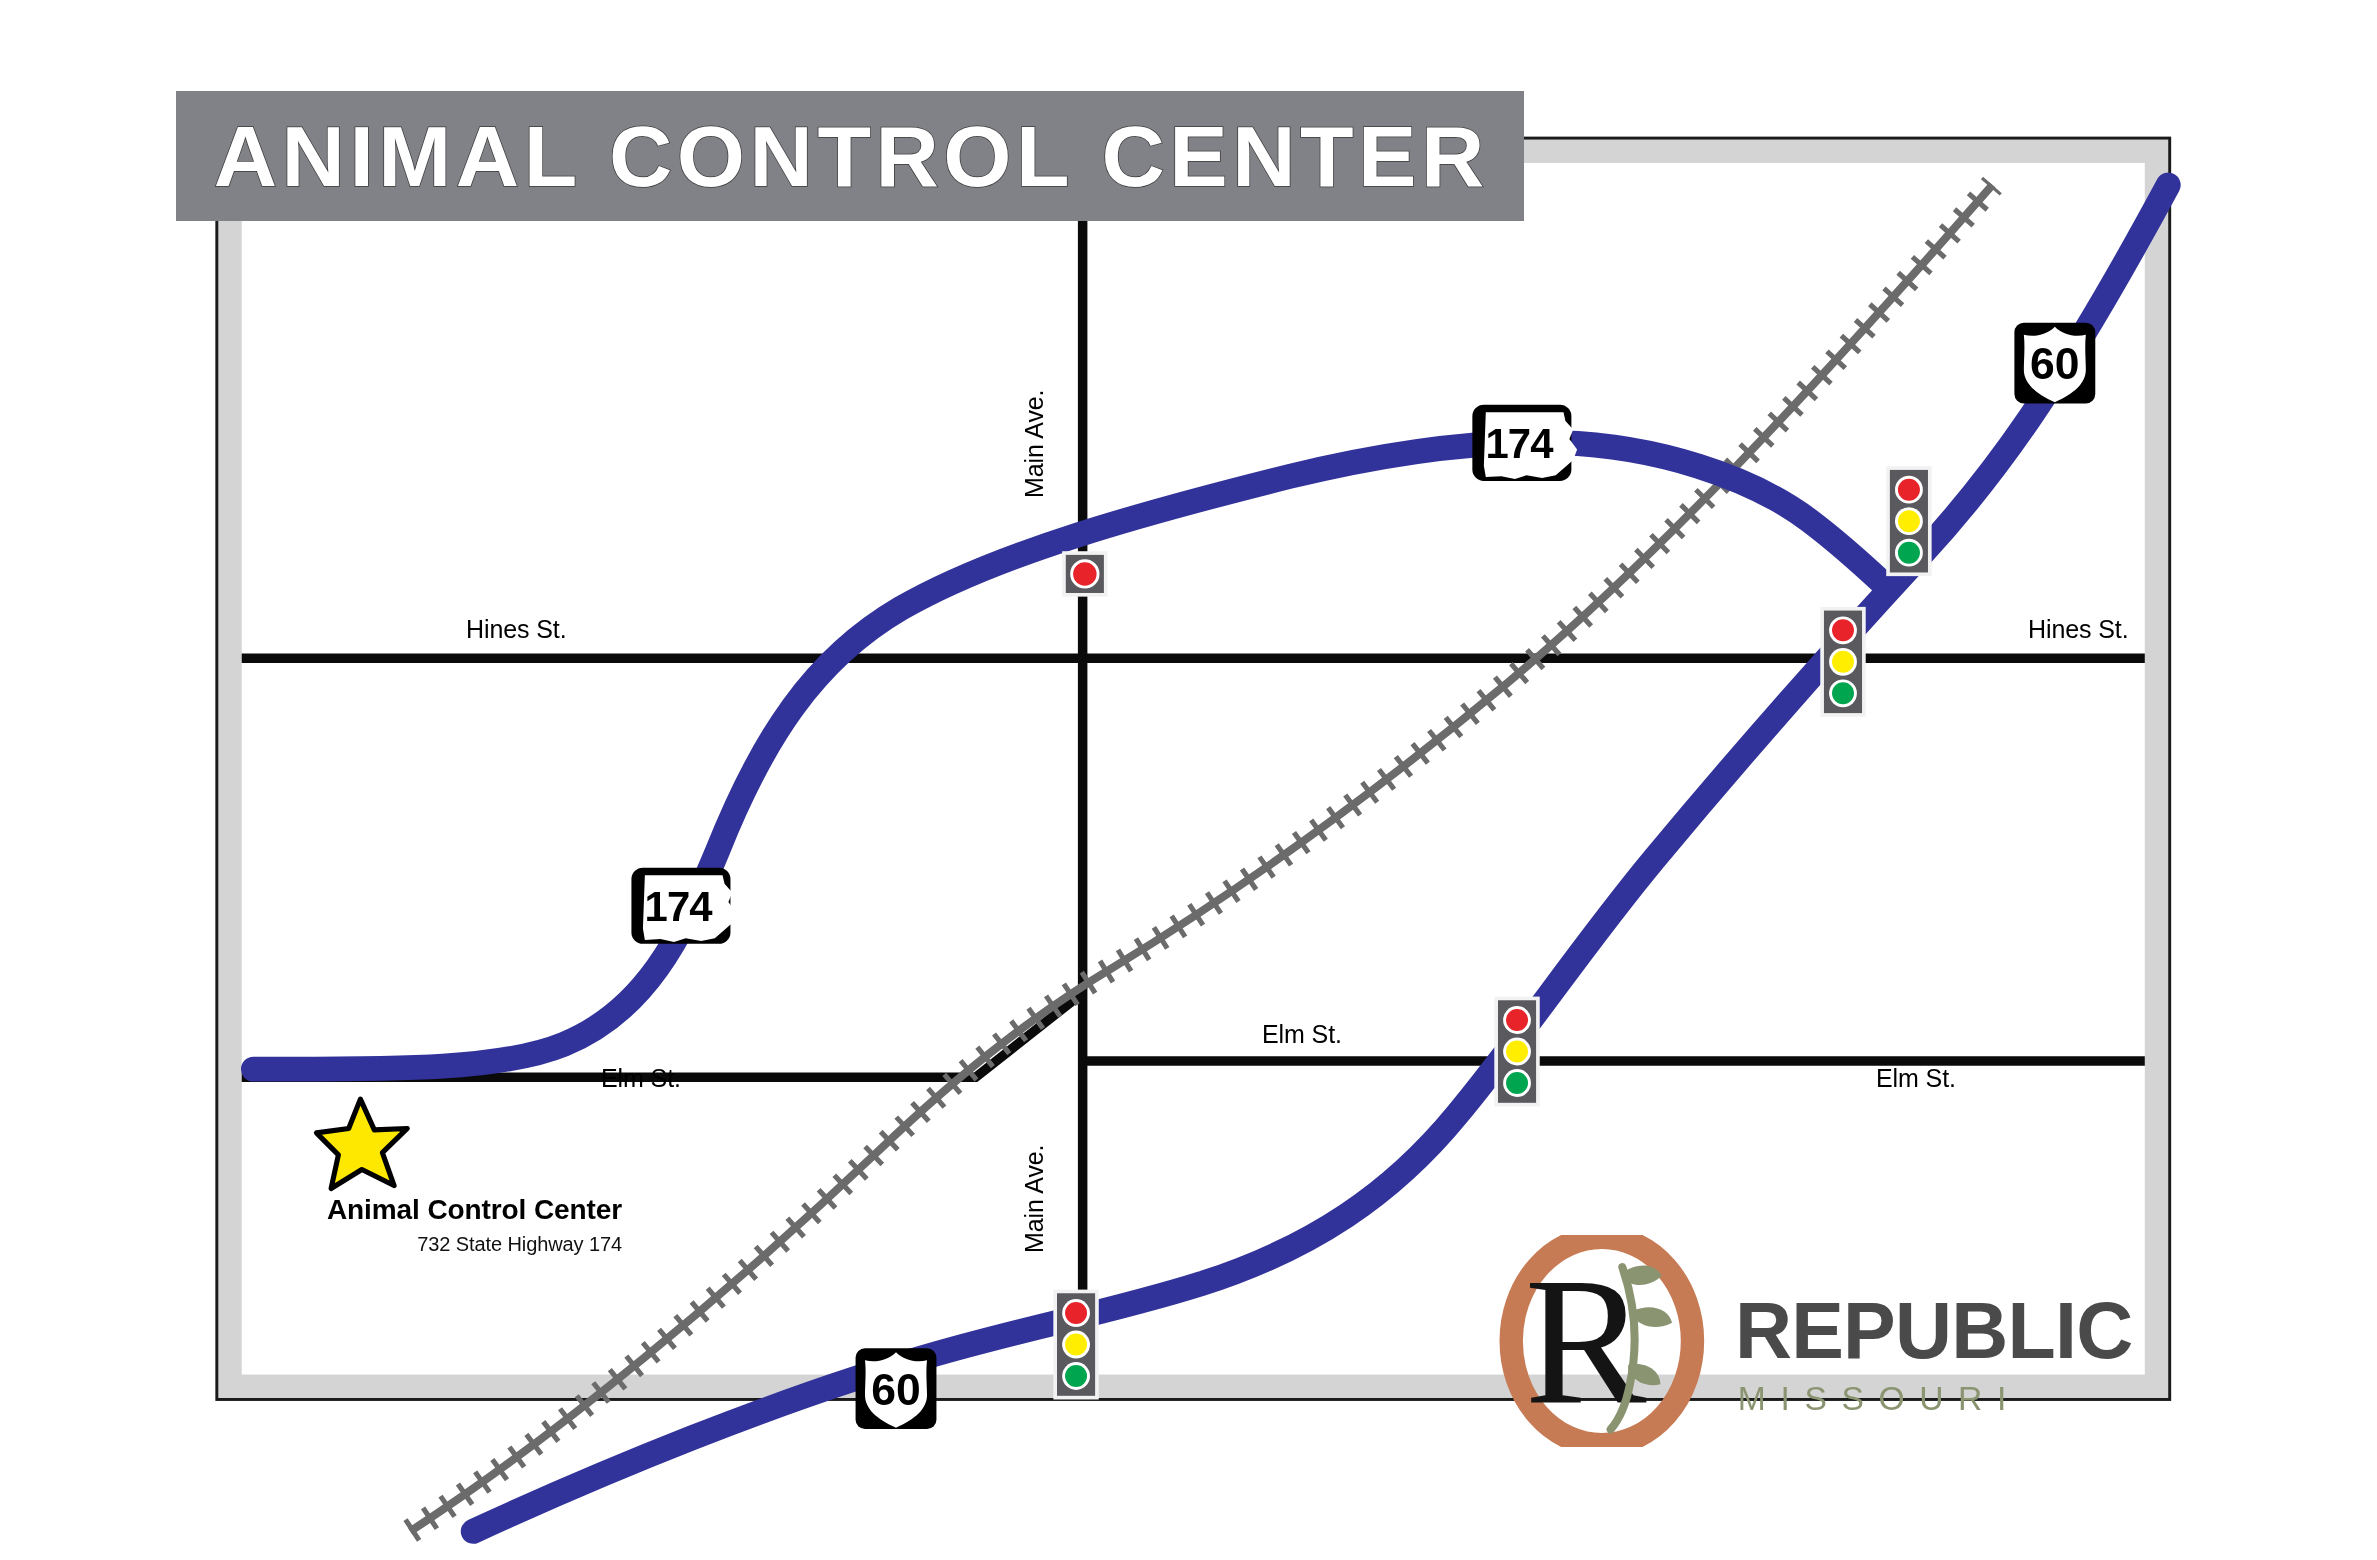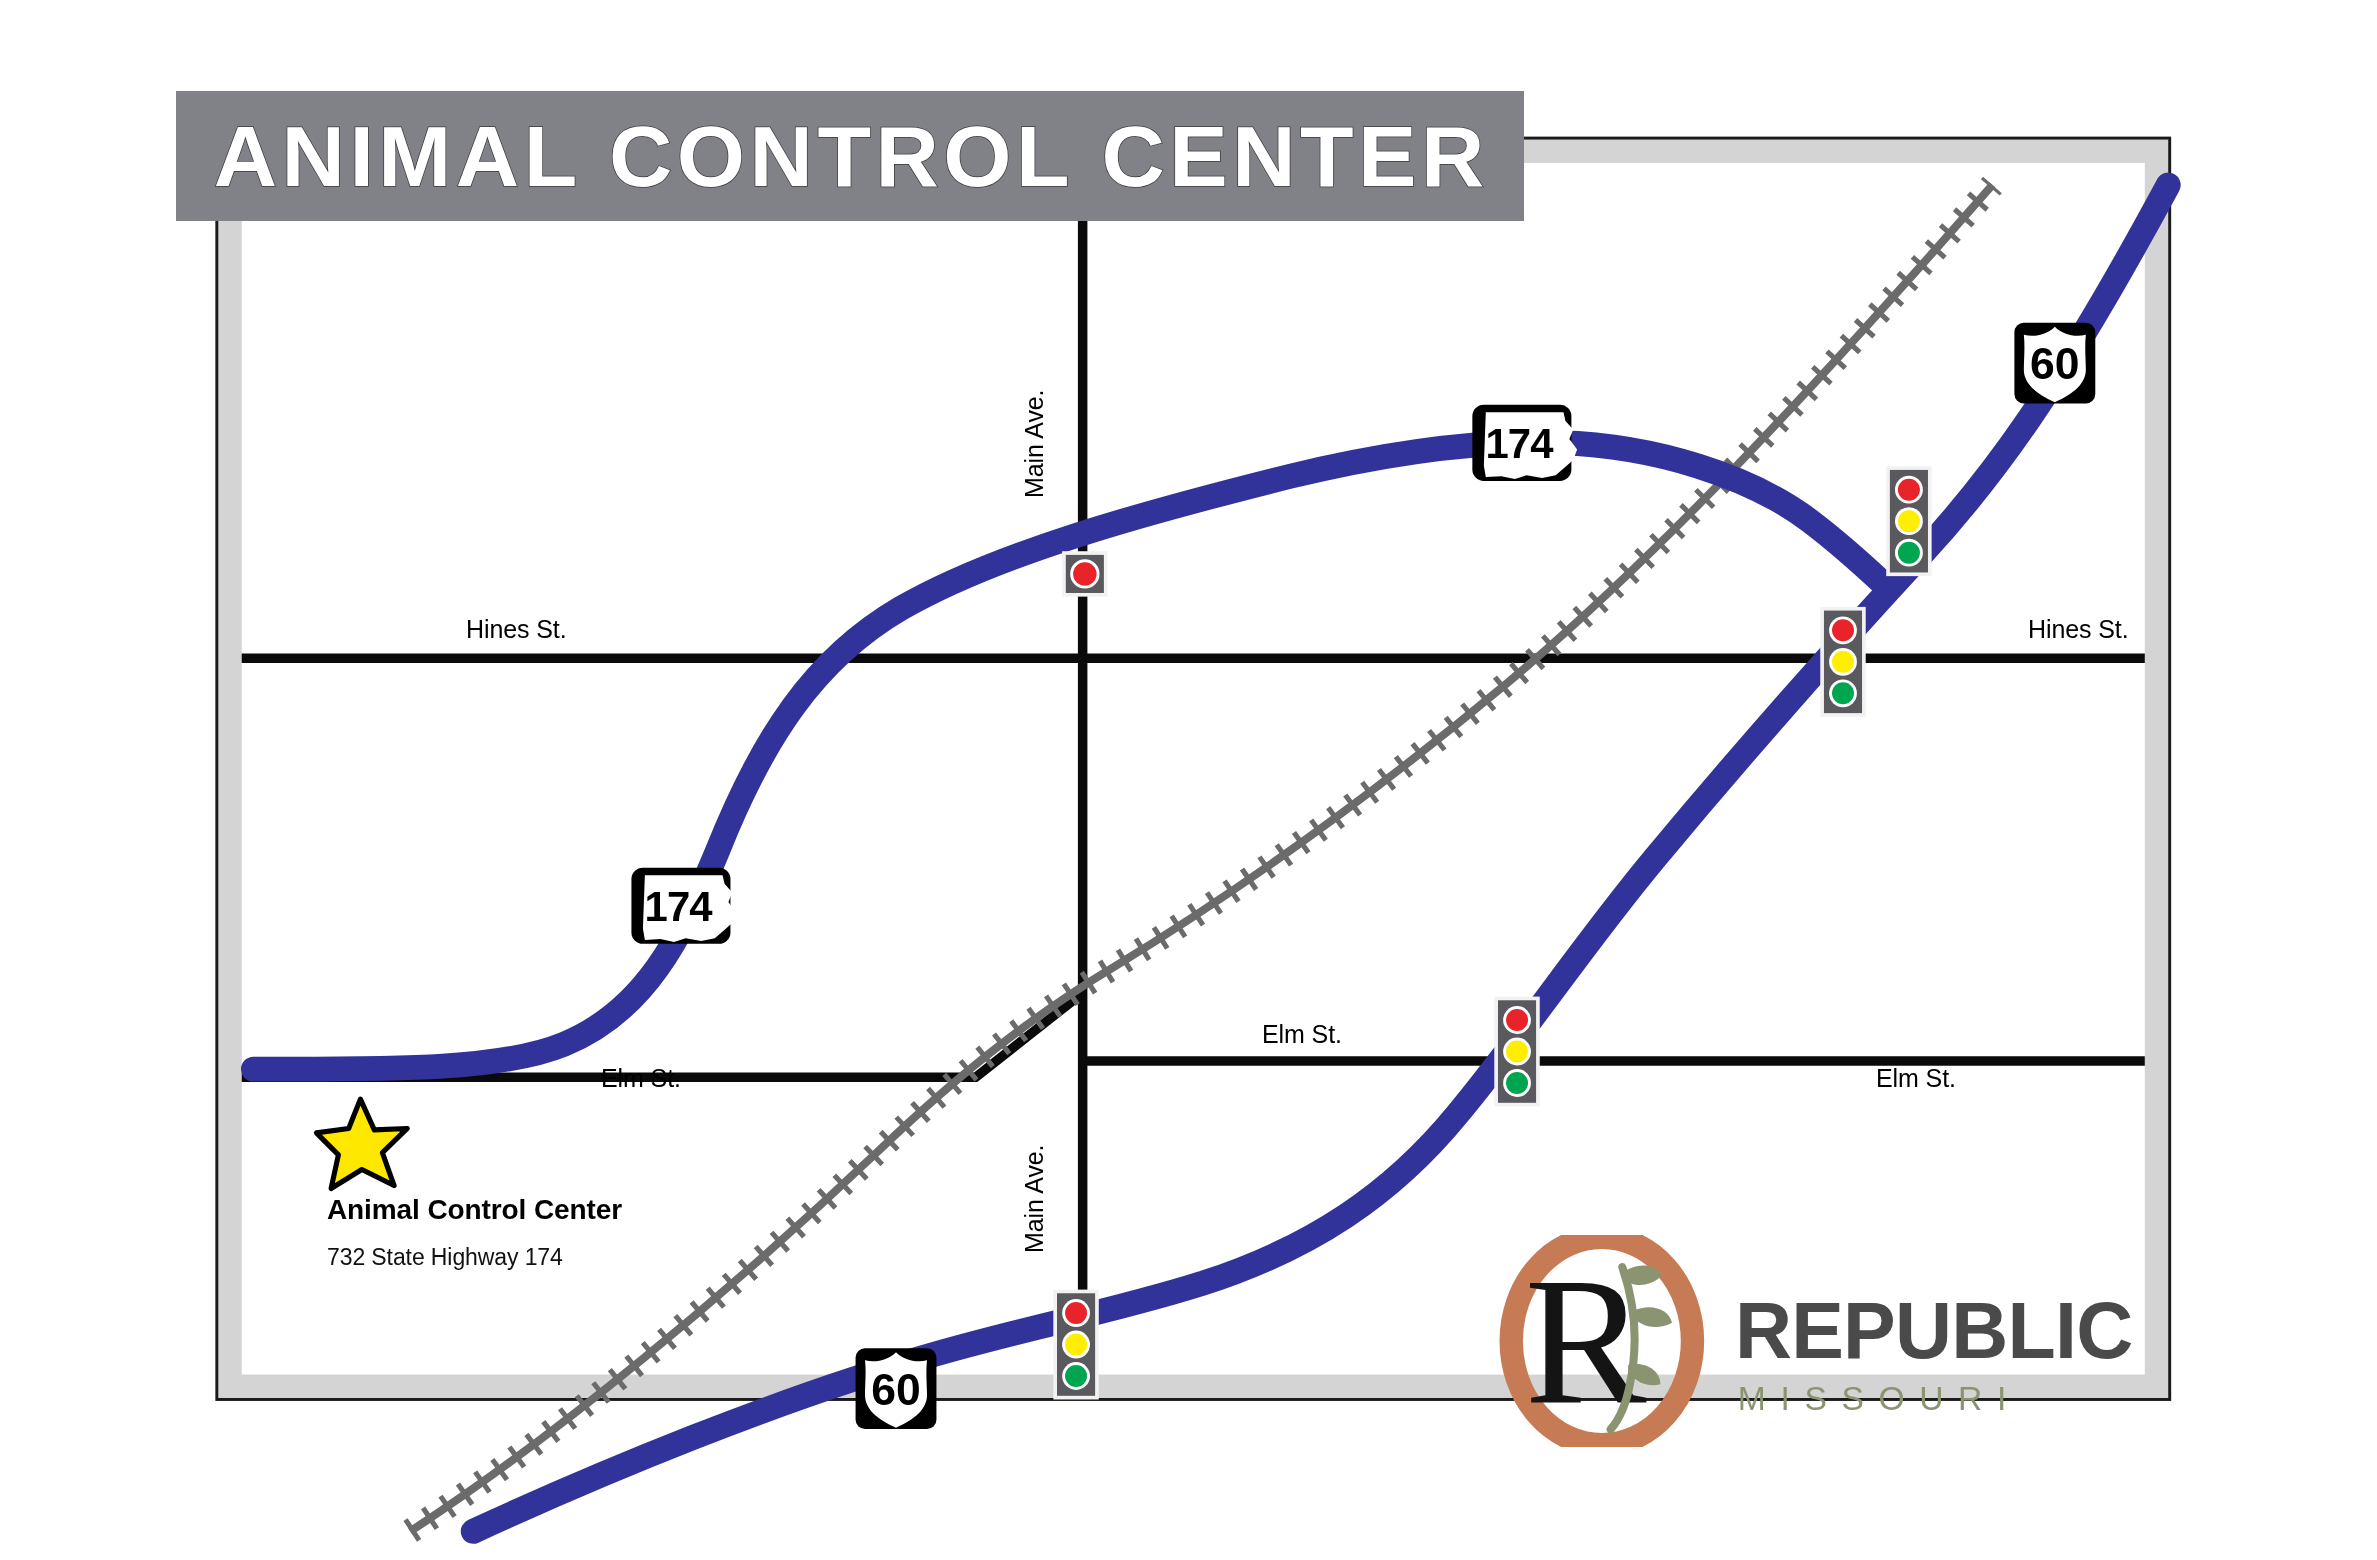--- a/index.html
+++ b/index.html
@@ -53,25 +53,26 @@
     z-index: 30;
   }
   .poi-name {
     font-size: 28px;
     font-weight: bold;
     color: #000000;
     white-space: nowrap;
     letter-spacing: -0.1px;
   }
   .poi-addr {
-    font-size: 23px;
+    font-size: 20px;
     color: #111111;
     white-space: nowrap;
-    margin-top: 18px;
+    margin-top: 7px;
     letter-spacing: -0.1px;
+    text-align: right;
   }
   .street-label {
     position: absolute;
     font-size: 25px;
     color: #000000;
     white-space: nowrap;
     letter-spacing: -0.1px;
     z-index: 25;
   }
   .vert-label {

